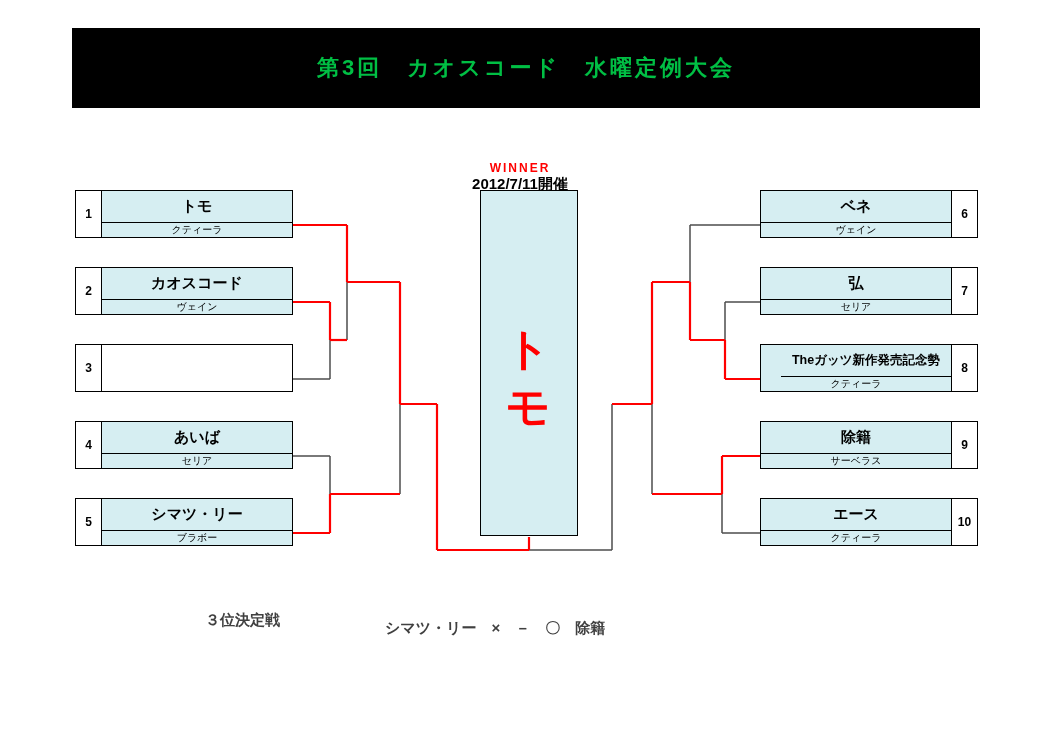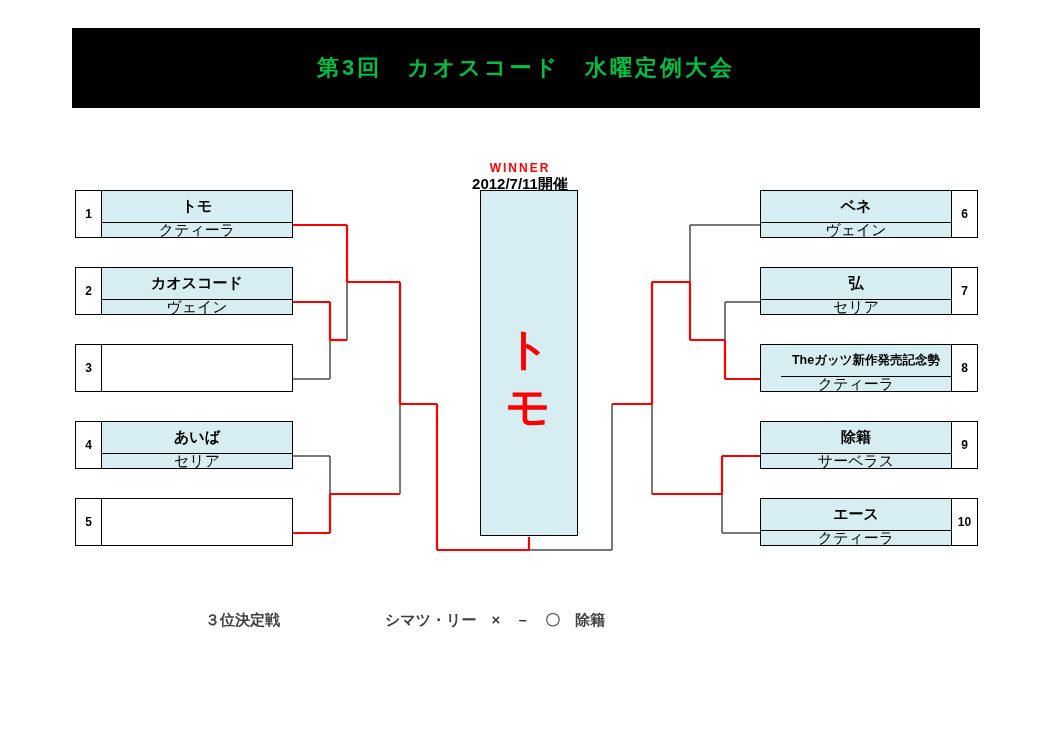--- a/index.html
+++ b/index.html
@@ -44,25 +44,25 @@
   .pbox.left  .seed{border-right:1px solid #000;}
   .pbox.right .seed{border-left:1px solid #000;}
   .pinfo{flex:1;background:var(--box-fill,#d6eef2);display:flex;flex-direction:column;min-width:0;}
   .pname{
     height:33px;border-bottom:1px solid #000;box-sizing:border-box;
     display:flex;align-items:center;justify-content:center;
     font-weight:bold;font-size:15px;white-space:nowrap;
   }
   .pchar{
     height:14px;display:flex;align-items:center;justify-content:center;
-    font-size:15px;white-space:nowrap;
+    font-size:10px;white-space:nowrap;
   }
   .bottom-text{position:absolute;top:611px;font-weight:bold;font-size:15px;color:#404040;white-space:pre;}
   #third-label{left:205px;}
-  #third-result{left:385px;}
+  #third-result{left:385px;margin-top:8px;}
 </style>
 </head>
 <body>
 
 <div id="canvas" style="--banner-bg: #000000; --banner-text: #00bf44; --box-fill: #d6eef2; --win: #ff0000;">
 
   <div id="banner">
     <span class="title">第3回　カオスコード　水曜定例大会</span>
   </div>
 
@@ -134,20 +134,24 @@
   </div>
   <div class="pbox left" style="left:75px;top:421px">
     <div class="seed">4</div>
     <div class="pinfo">
       <div class="pname">あいば</div>
       <div class="pchar">セリア</div>
     </div>
   </div>
   <div class="pbox left" style="left:75px;top:498px">
     <div class="seed">5</div>
+    <div class="pinfo">
+      <div class="pname">シマツ・リー</div>
+      <div class="pchar">ブラボー</div>
+    </div>
   </div>
 
   <div class="pbox right" style="left:760px;top:190px">
     <div class="seed">6</div>
     <div class="pinfo">
       <div class="pname">ベネ</div>
       <div class="pchar">ヴェイン</div>
     </div>
   </div>
   <div class="pbox right" style="left:760px;top:267px">

